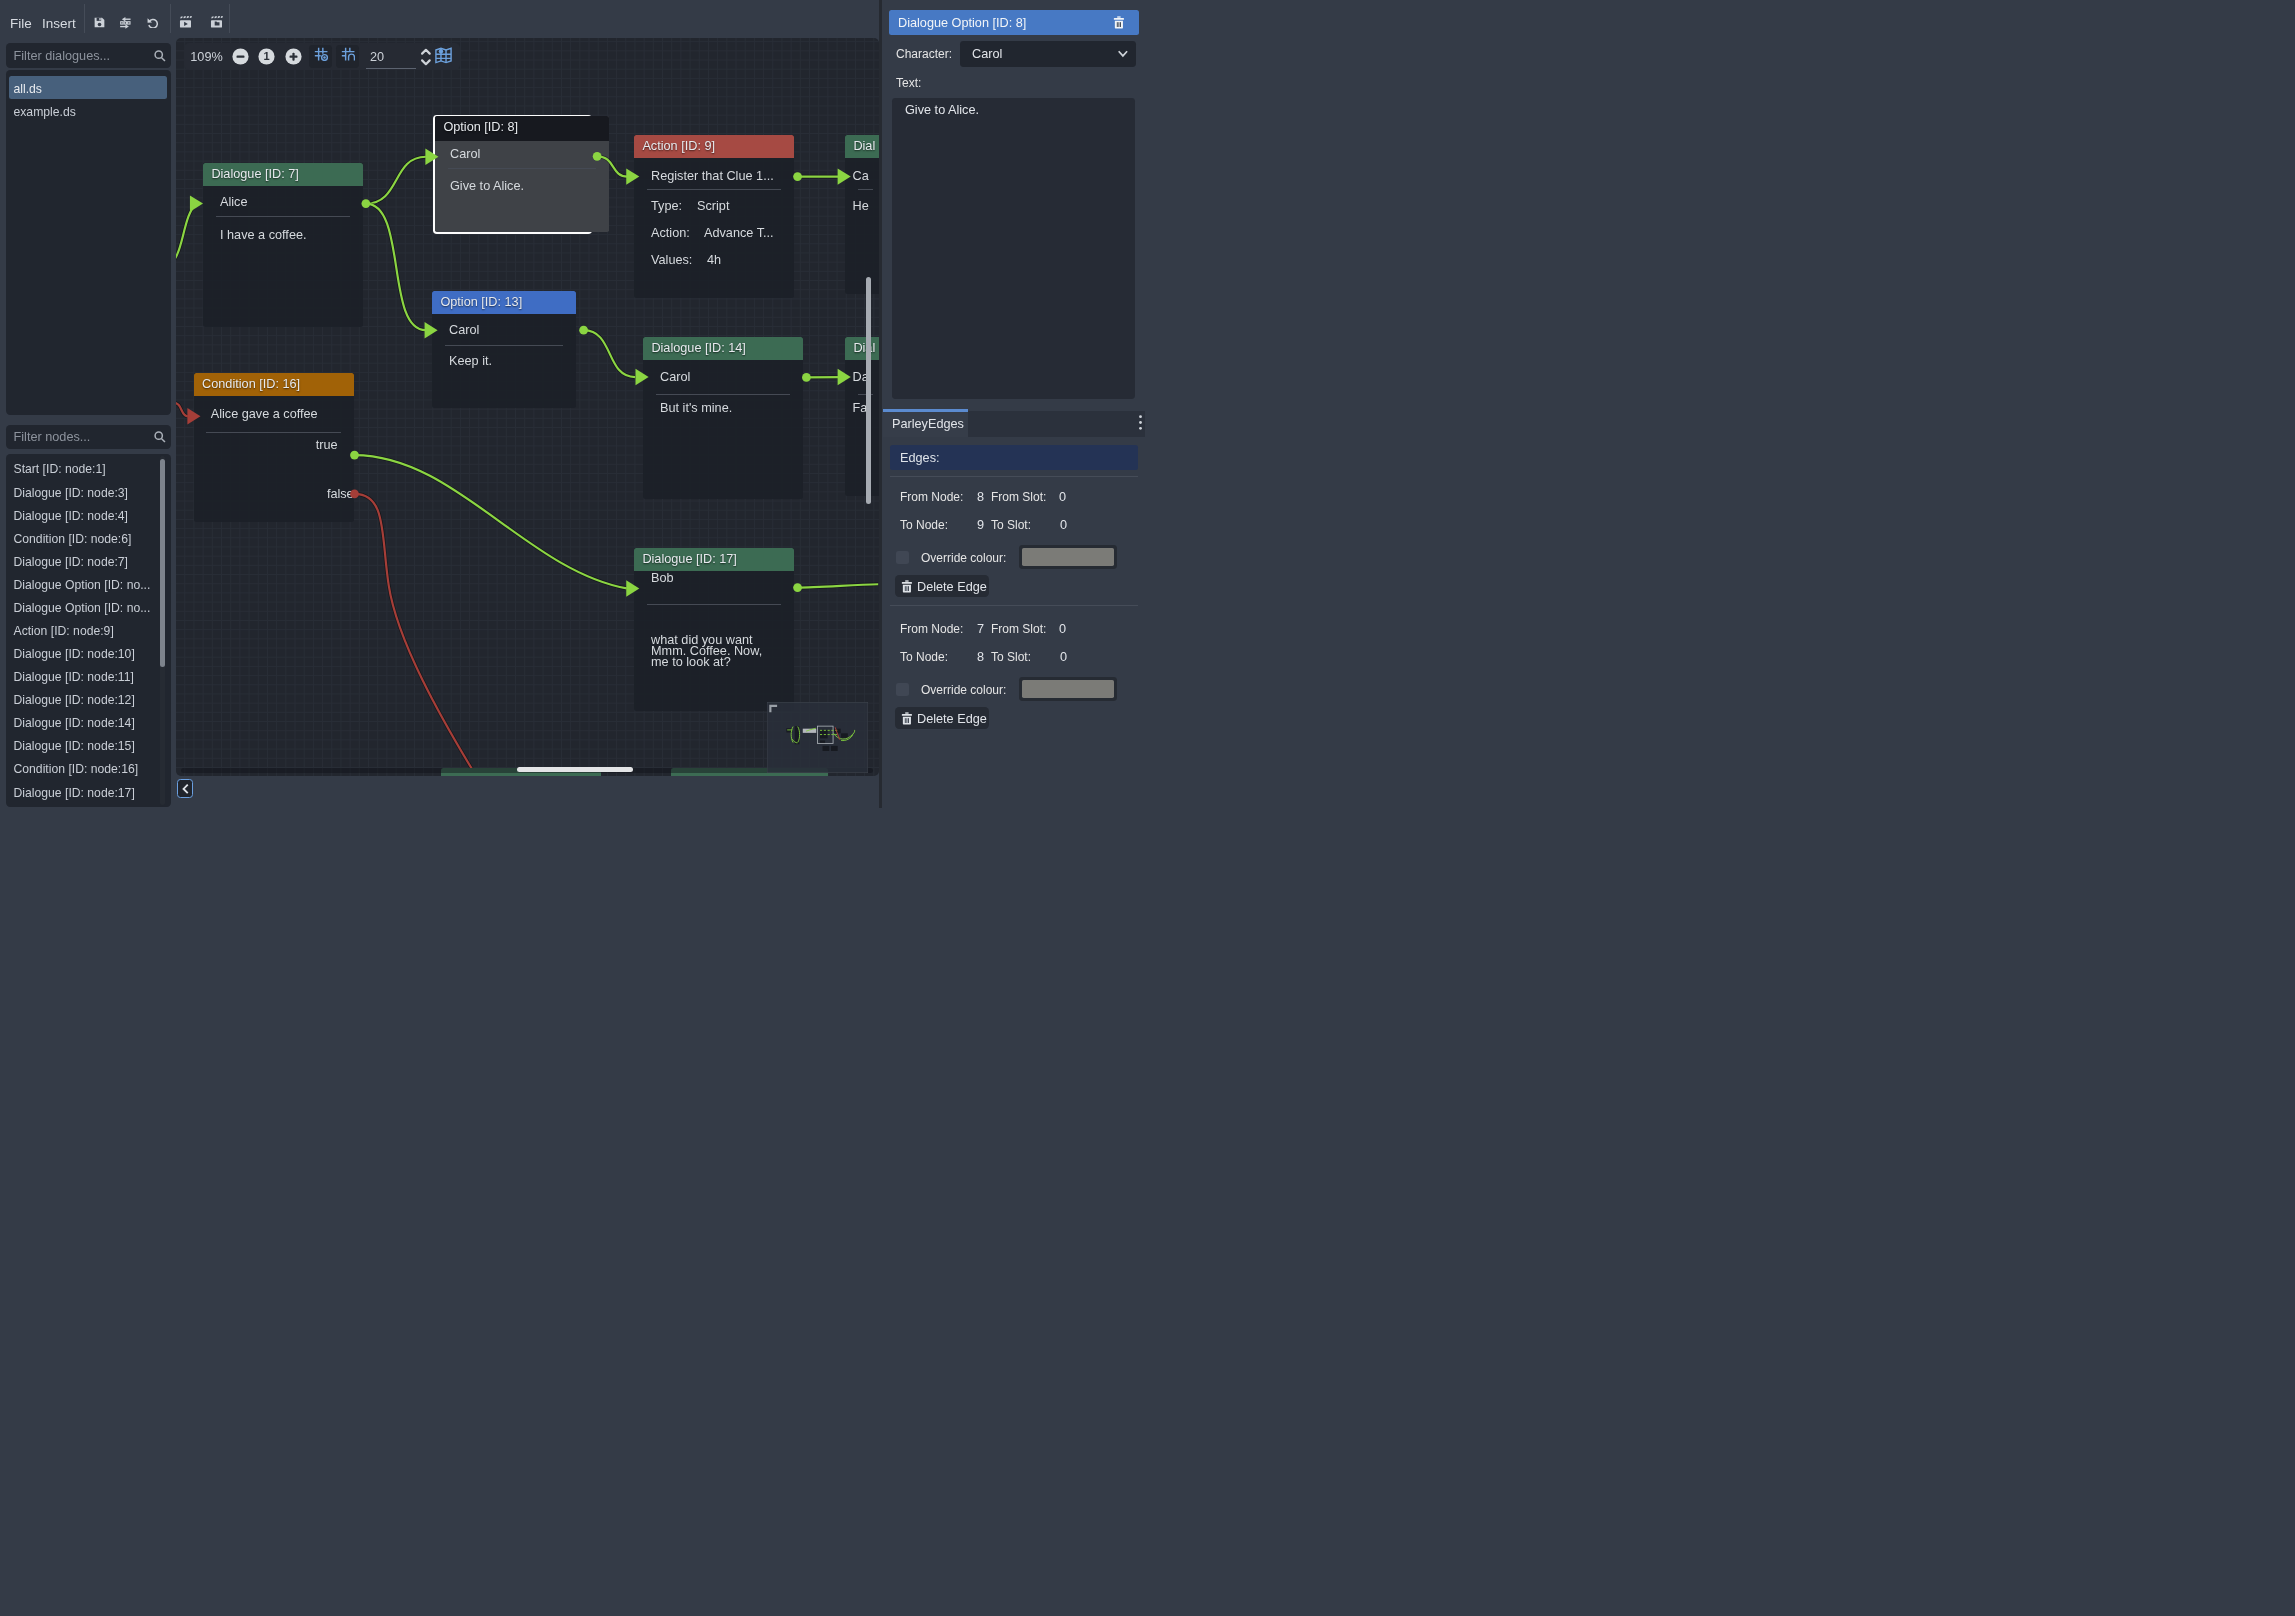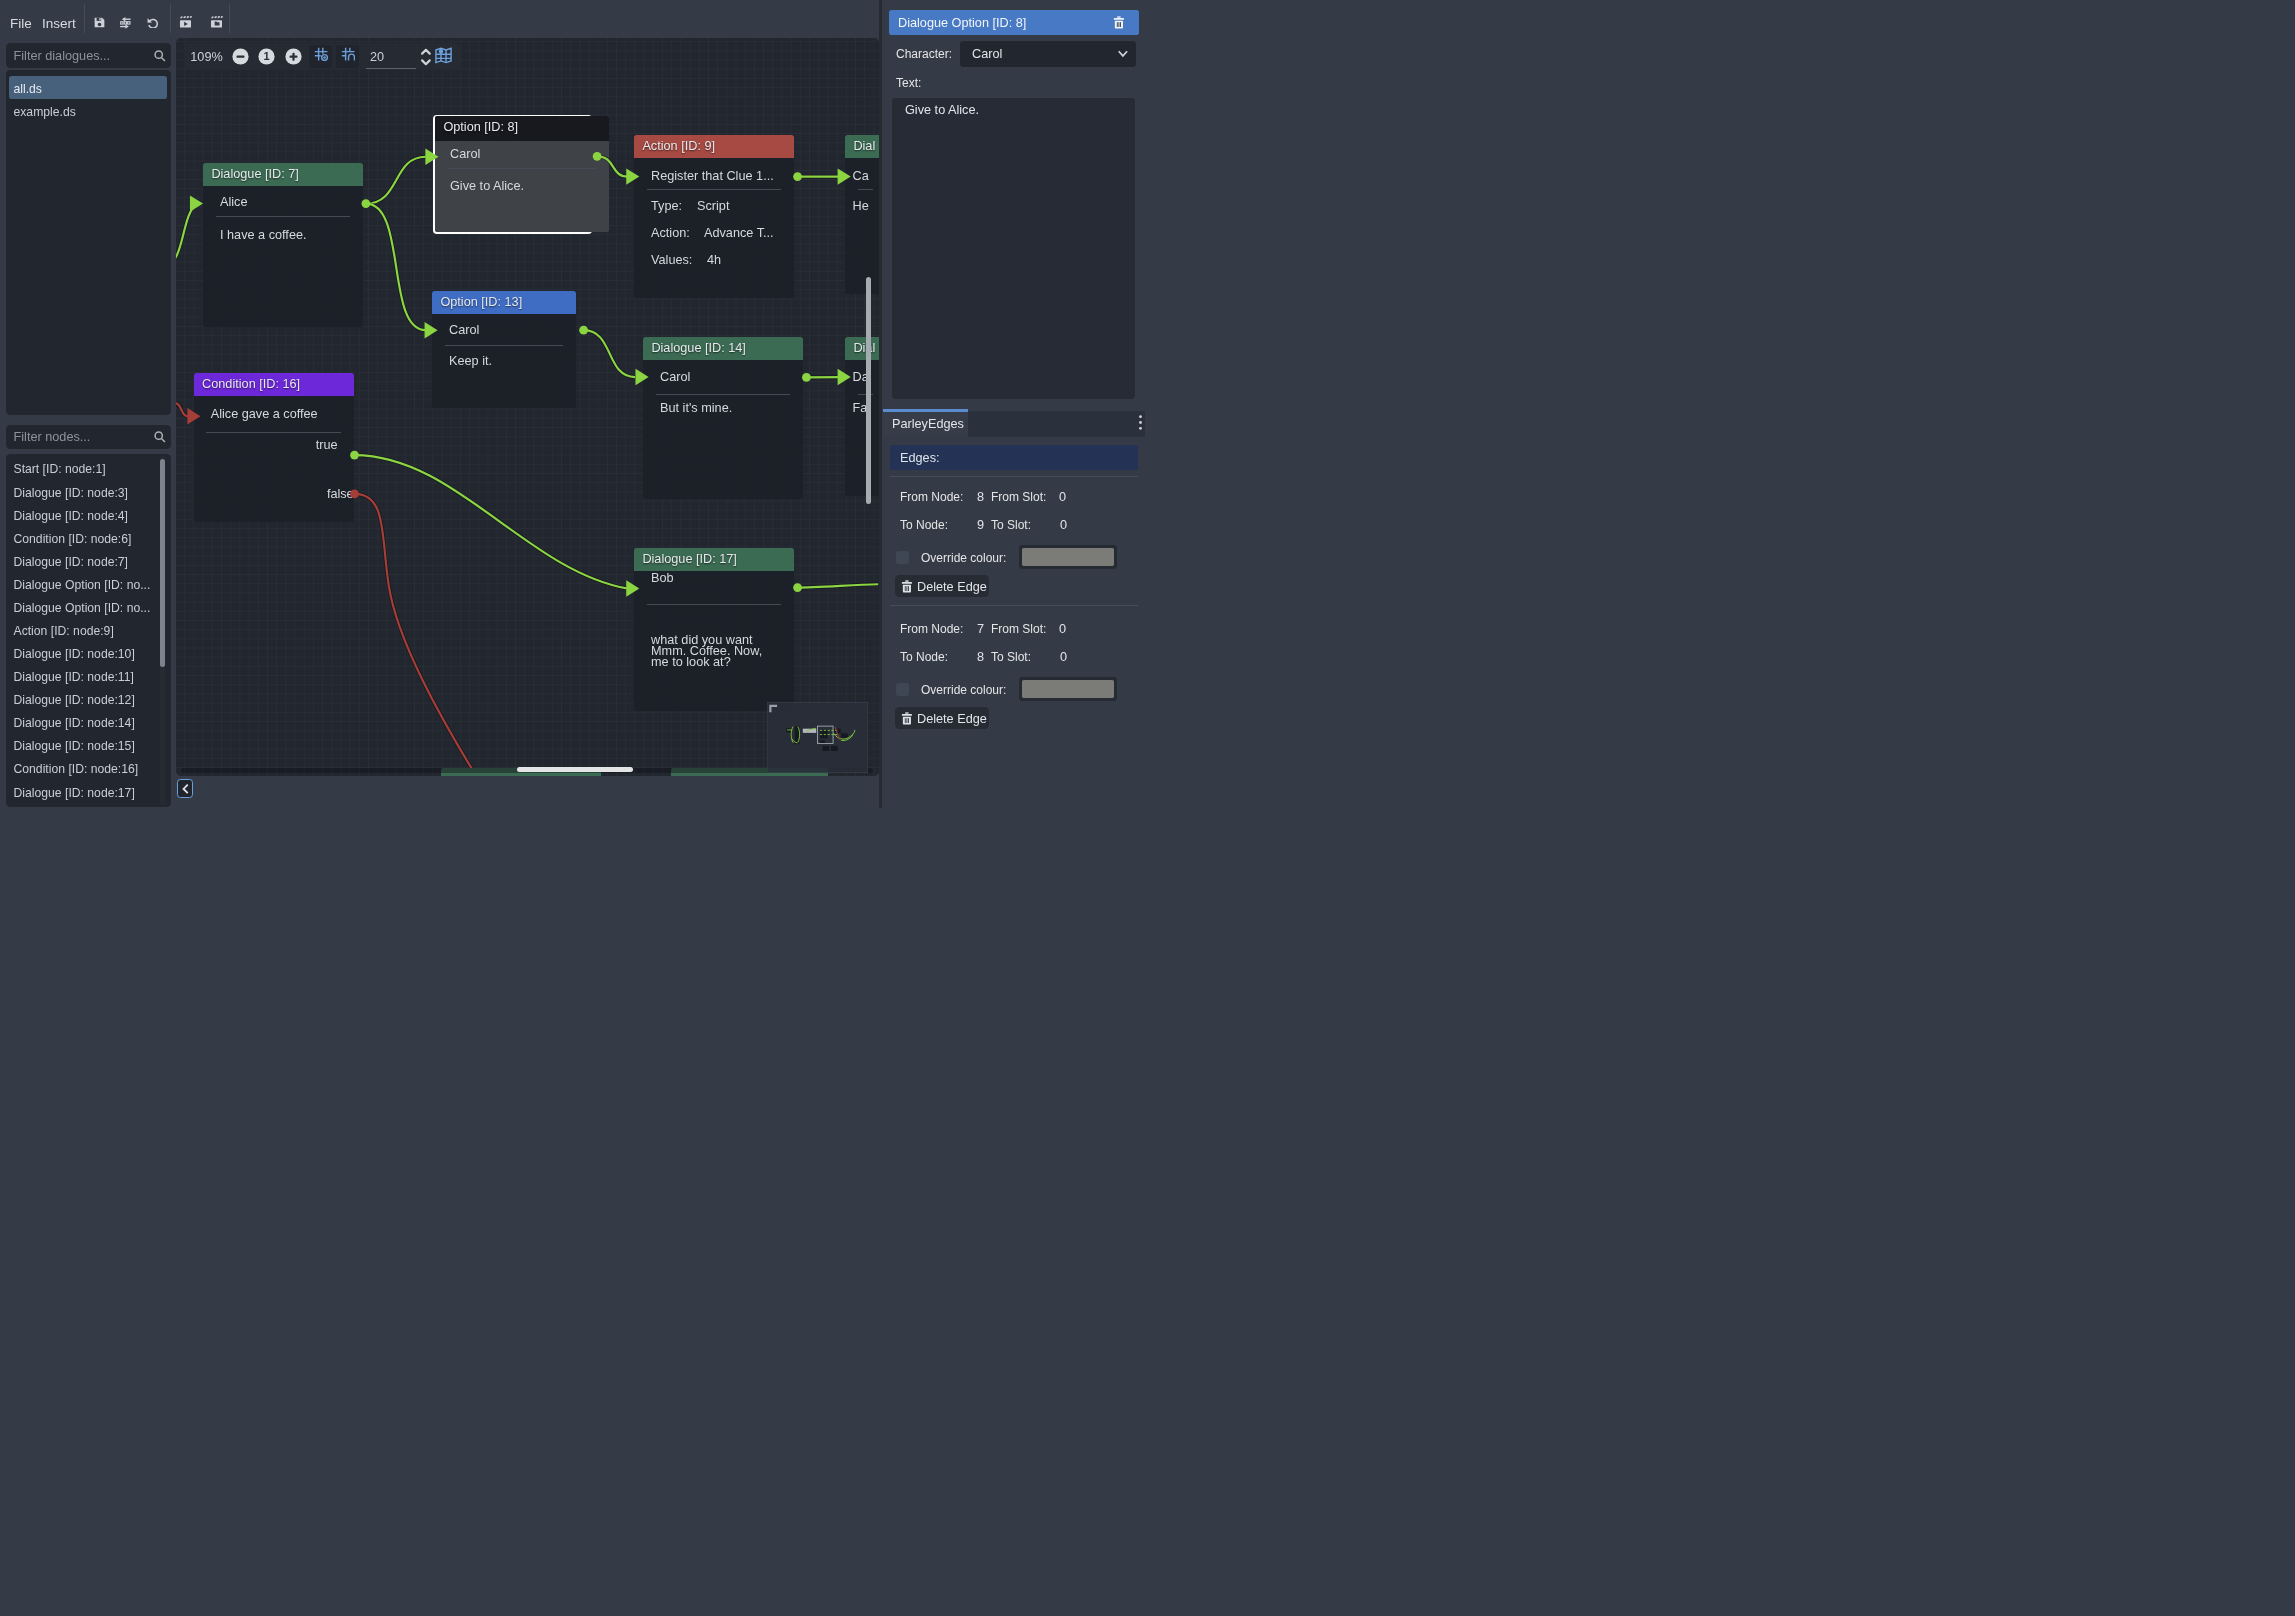--- a/index.html
+++ b/index.html
@@ -10,21 +10,21 @@
   .box{background:#21262f;border-radius:4.2px;}
   .searchph{color:#8d939d;font-size:12.7px;}
   .item{font-size:12.2px;color:#c9ced6;white-space:nowrap;}
   #canvas{left:176px;top:38px;width:703px;height:738px;background:#22262e;border-radius:5px;overflow:hidden;}
   #grid{position:absolute;inset:0;background-image:linear-gradient(to right,#282d36 0.8px,transparent 0.8px),linear-gradient(to bottom,#282d36 0.8px,transparent 0.8px);background-size:9.2px 9.2px;background-position:8.3px 3.2px;}
   .node{position:absolute;background:rgba(28,32,40,0.93);border-radius:0 0 2.5px 2.5px;}
   .nhead{position:absolute;left:0;right:0;top:0;height:23px;border-radius:2.5px 2.5px 0 0;color:#e7eaee;font-size:12.7px;line-height:23.6px;padding-left:8.4px;box-sizing:border-box;text-shadow:0 0.8px 1.7px rgba(0,0,0,.6);white-space:nowrap;overflow:hidden;}
   .green{background:#3c6b53;}
   .redh{background:#a64a43;}
   .blueh{background:#3f6dc4;}
-  .olive{background:#6d28d9;}
+  .olive{background:#a16207;}
   .ntext{position:absolute;font-size:12.7px;color:#d6dade;white-space:nowrap;line-height:1;}
   .nsep{position:absolute;height:1.3px;background:#454a54;left:12.7px;right:12.7px;}
   .rlabel{font-size:12px;color:#e5e5e5;white-space:nowrap;}
   .rnum{font-size:12.7px;color:#e2e5ea;}
   .hsep{height:0.8px;background:#454c58;}
 </style>
 </head>
 <body>
 <div class="abs menu" style="left:10px;top:15.6px;">File</div>
 <div class="abs menu" style="left:42px;top:15.6px;">Insert</div>

